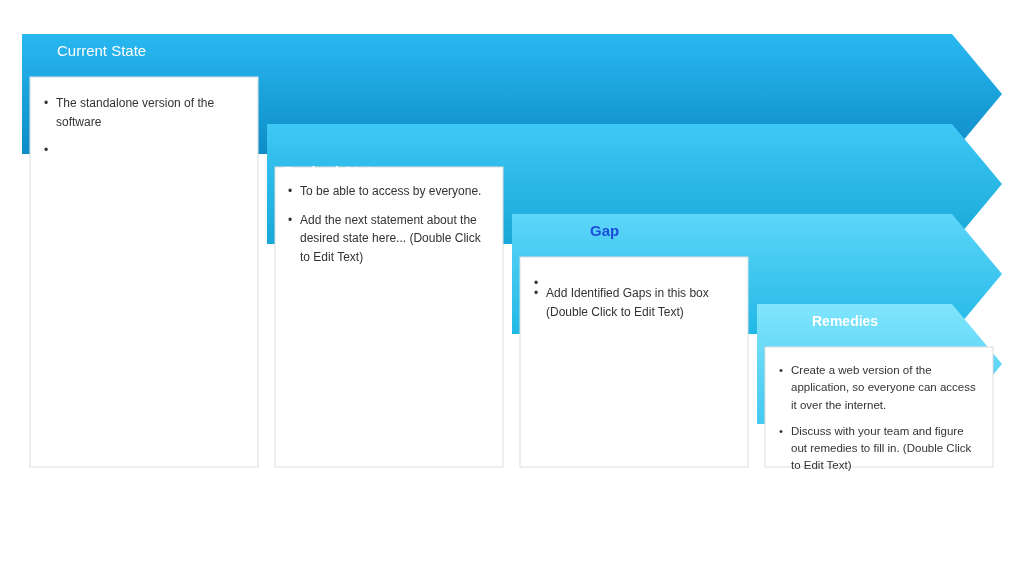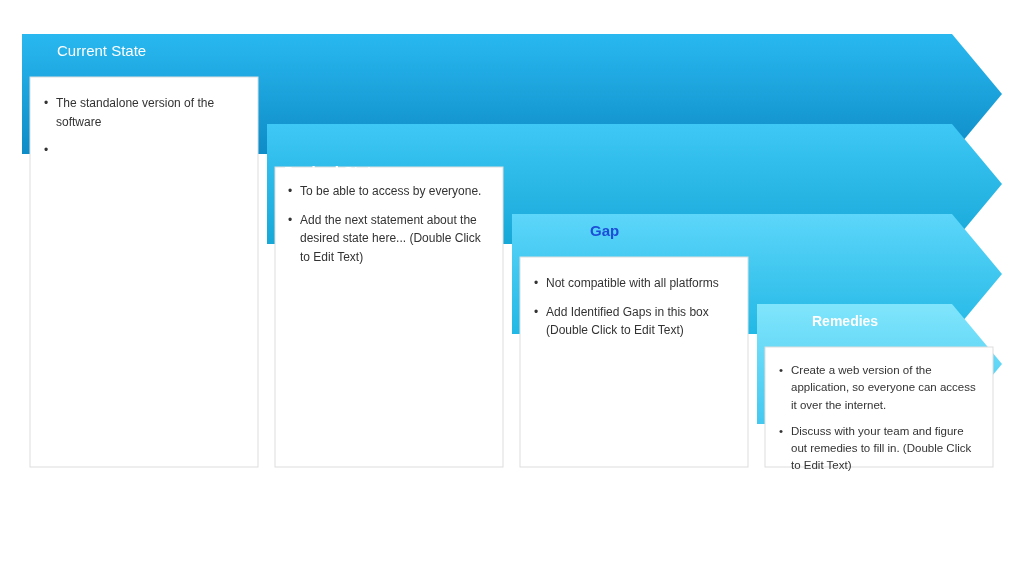--- a/index.html
+++ b/index.html
@@ -100,21 +100,20 @@
     </p>
   </div>
 
   <div style="position:absolute;top:188px;left:560px;font-weight:bold;font-size:15px;color:#1d4ed8;z-index:10;text-align:center;margin-left:8px;">
     <span>Gap</span>
   </div>
 
   <div style="position:absolute;top:230px;left:502px;width:220px;z-index:10;font-size:12px;color:#333;line-height:1.55;padding:10px 10px;">
     <p style="position:relative;padding-left:12px;margin-bottom:10px;">
       <span style="position:absolute;left:0;">•</span>
-      <span>Not compatible with all platforms</span>
     </p>
     <p style="position:relative;padding-left:12px;margin-bottom:0;">
       <span style="position:absolute;left:0;">•</span>
       <span>Add Identified Gaps in this box (Double Click to Edit Text)</span>
     </p>
   </div>
 
   <div style="position:absolute;top:279px;left:790px;font-weight:bold;font-size:14px;color:#fff;z-index:10;">
     <span>Remedies</span>
   </div>

